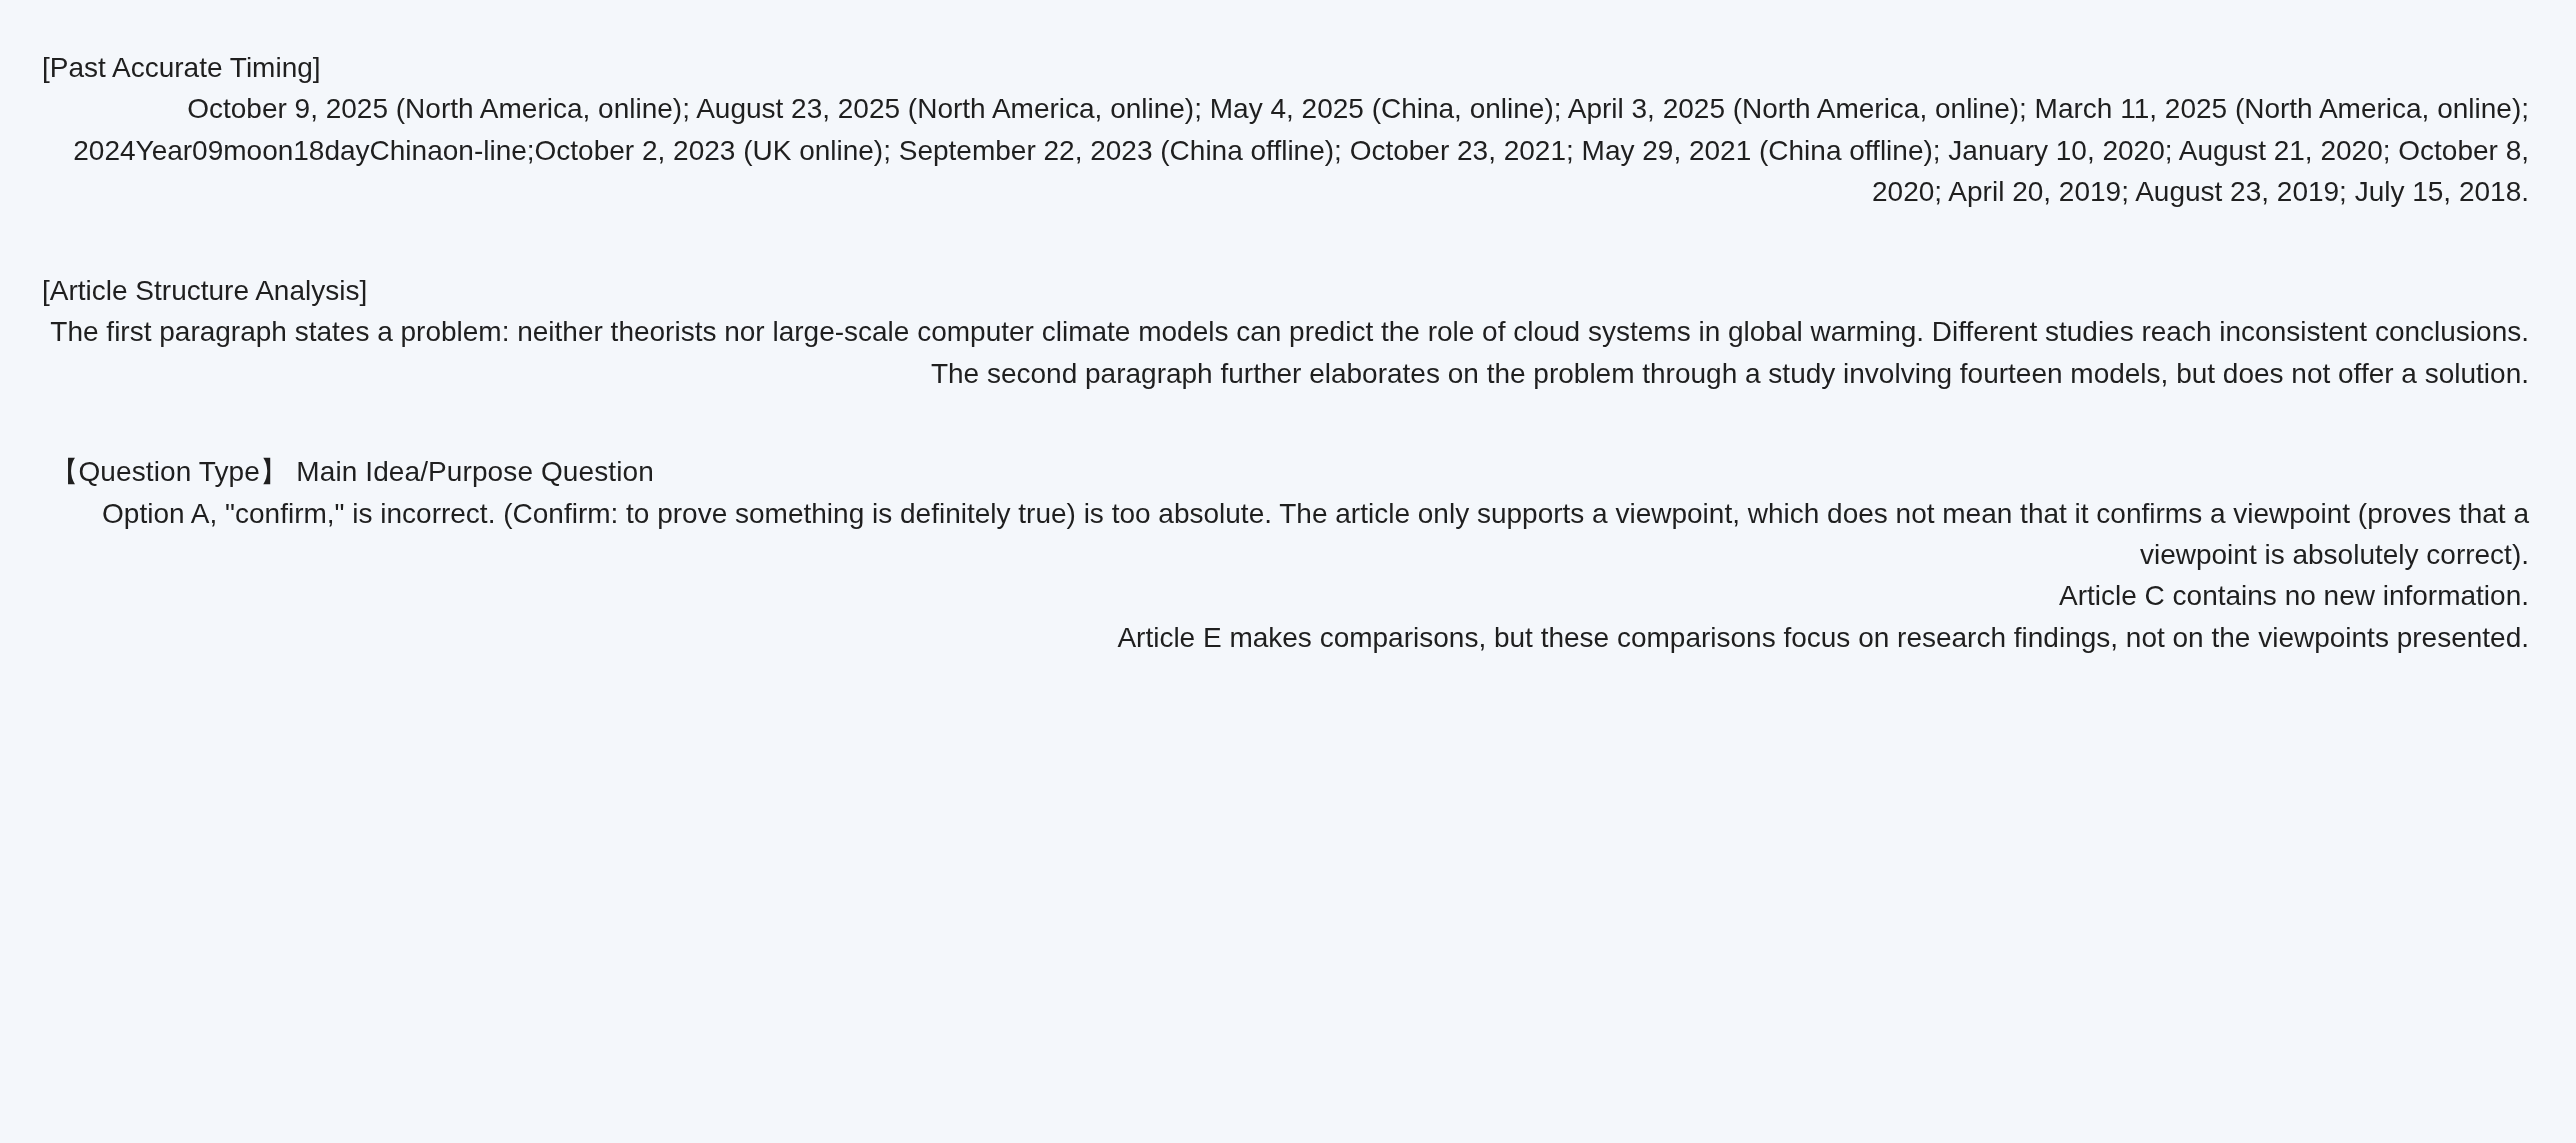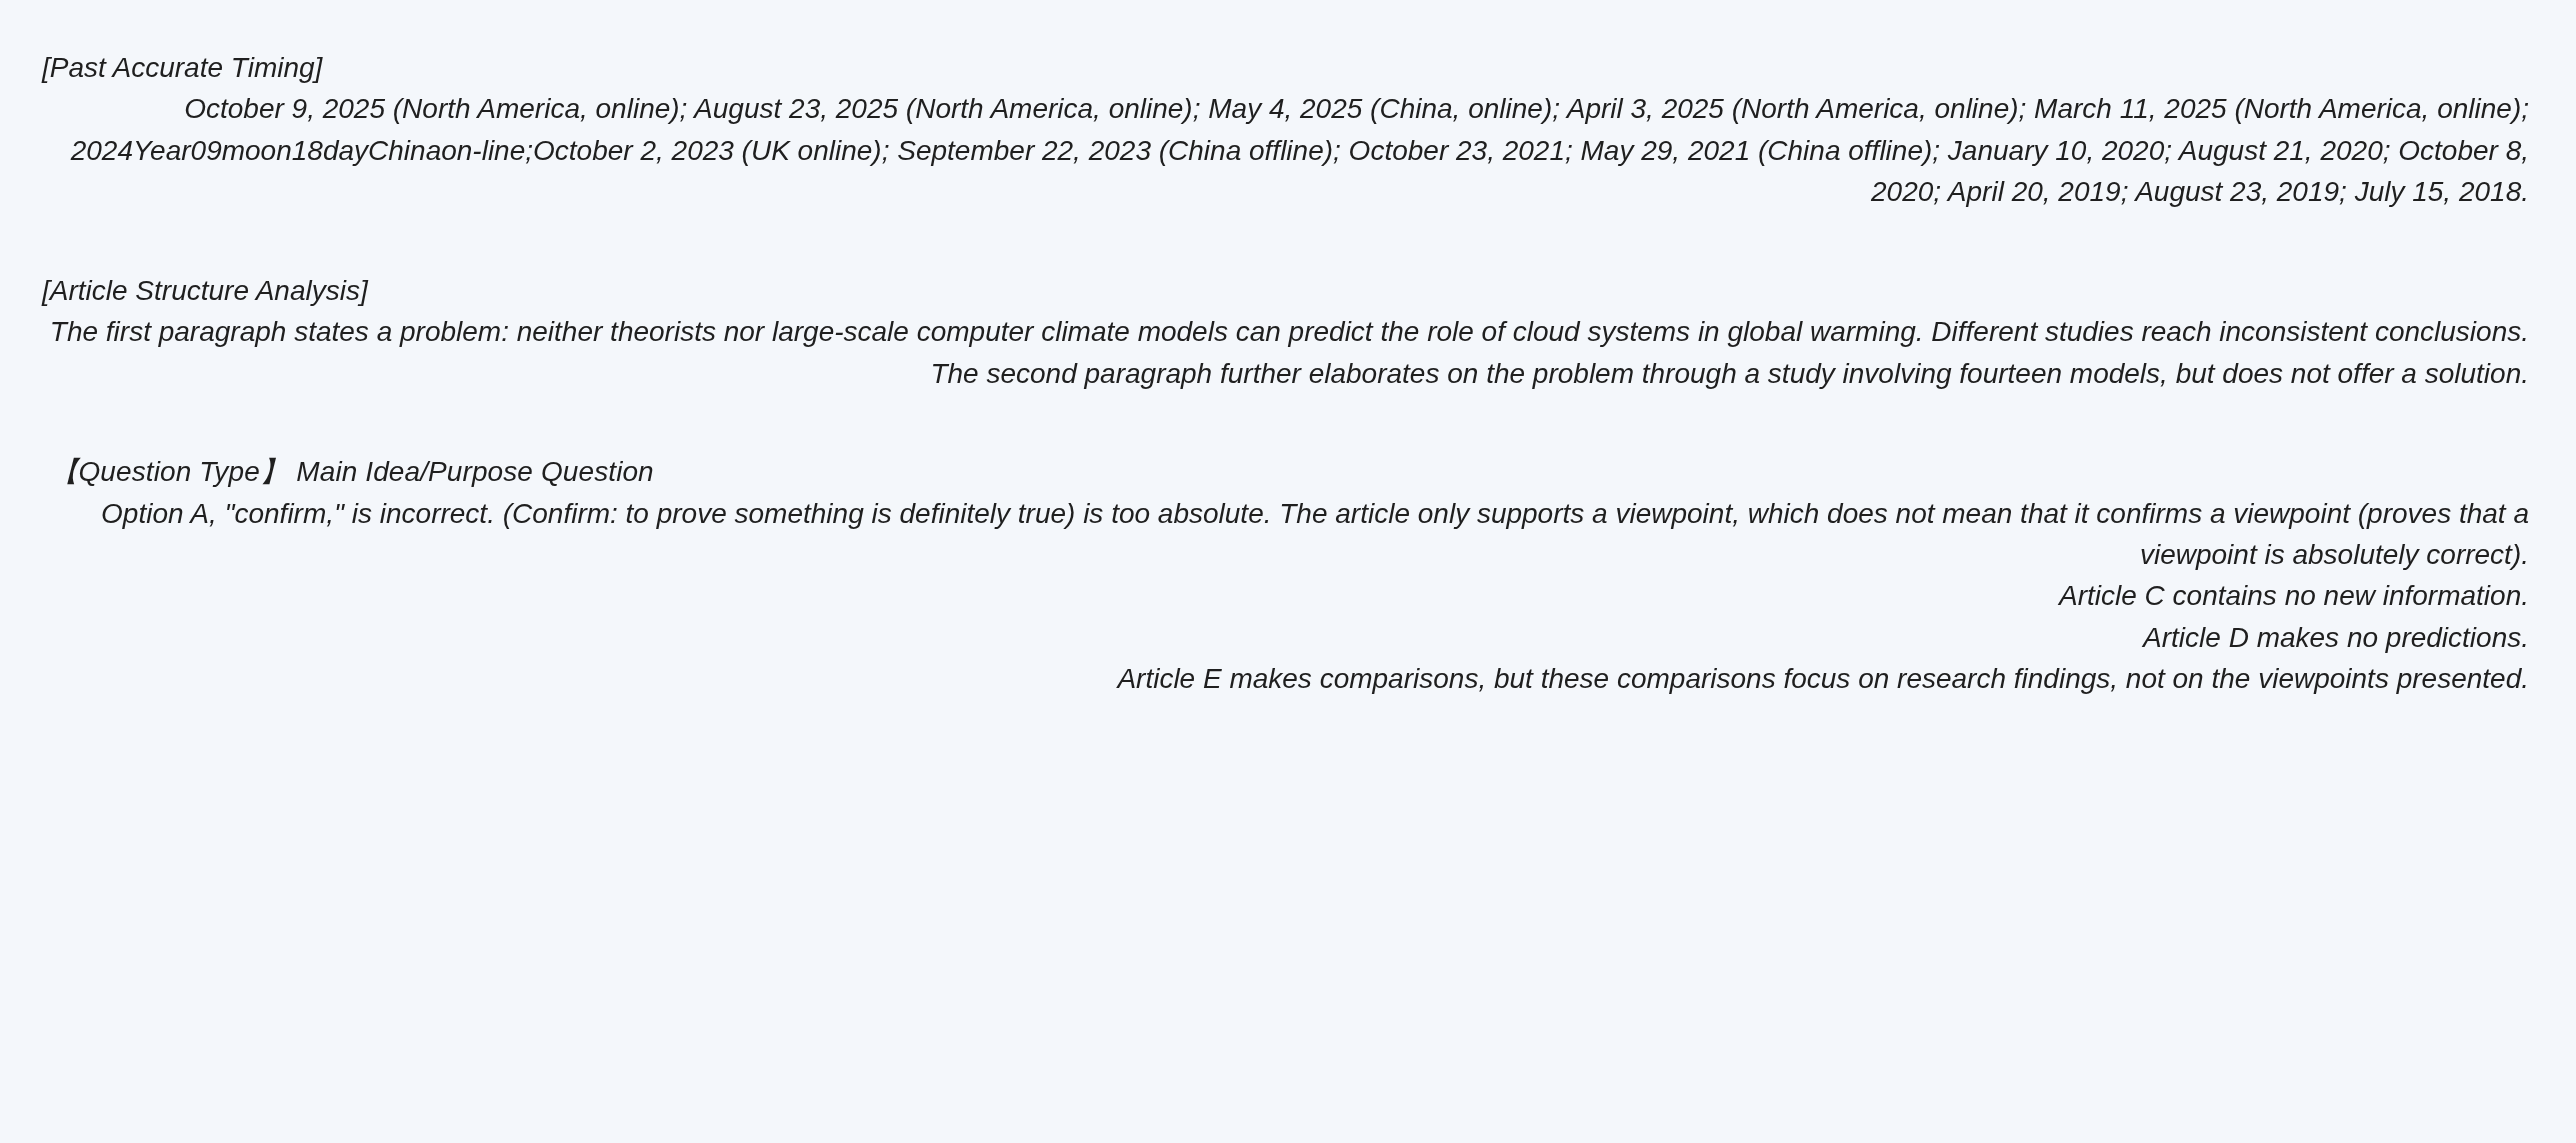--- a/index.html
+++ b/index.html
@@ -13,21 +13,20 @@
     font-family: "Liberation Sans", sans-serif;
     color: #1f1f1f;
     -webkit-font-smoothing: antialiased;
   }
   .page {
     box-sizing: border-box;
     width: 2576px;
     min-height: 1144px;
     background: #f4f7fb;
     padding: 47px 47px 33px 42px;
-    font-style: italic;
   }
   .block {
     margin: 0 0 22px 0;
   }
   .block:last-child {
     margin-bottom: 0;
   }
   .line {
     font-size: 28px;
     line-height: 1.48;
@@ -84,18 +83,17 @@
   </div>
 
   <div class="gap"></div>
 
   <div class="block answer-block">
     <p class="line">
       <span class="label">【Question Type】</span><span class="inline-spacer"></span><span>Main Idea/Purpose Question</span>
     </p>
     <p class="para">Option A, "confirm," is incorrect. (Confirm: to prove something is definitely true) is too absolute. The article only supports a viewpoint, which does not mean that it confirms a viewpoint (proves that a viewpoint is absolutely correct).</p>
     <p class="para">Article C contains no new information.</p>
-    <p class="para">Article D makes no predictions.</p>
     <p class="para">Article E makes comparisons, but these comparisons focus on research findings, not on the viewpoints presented.</p>
   </div>
 
 </div>
 
 
 </body></html>

